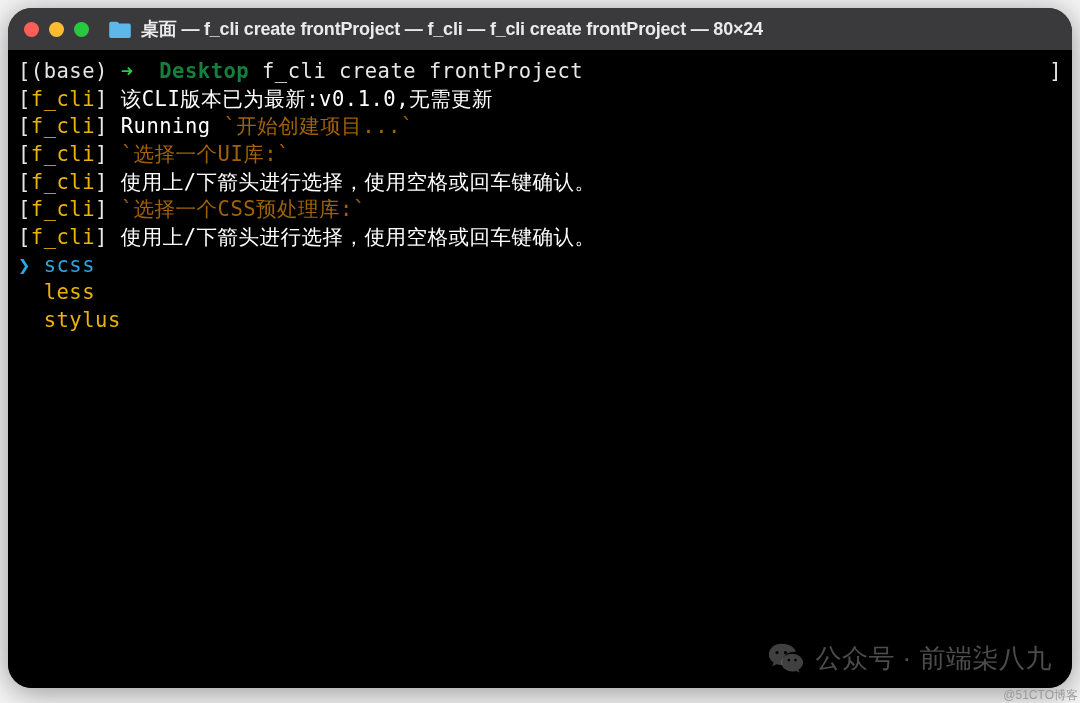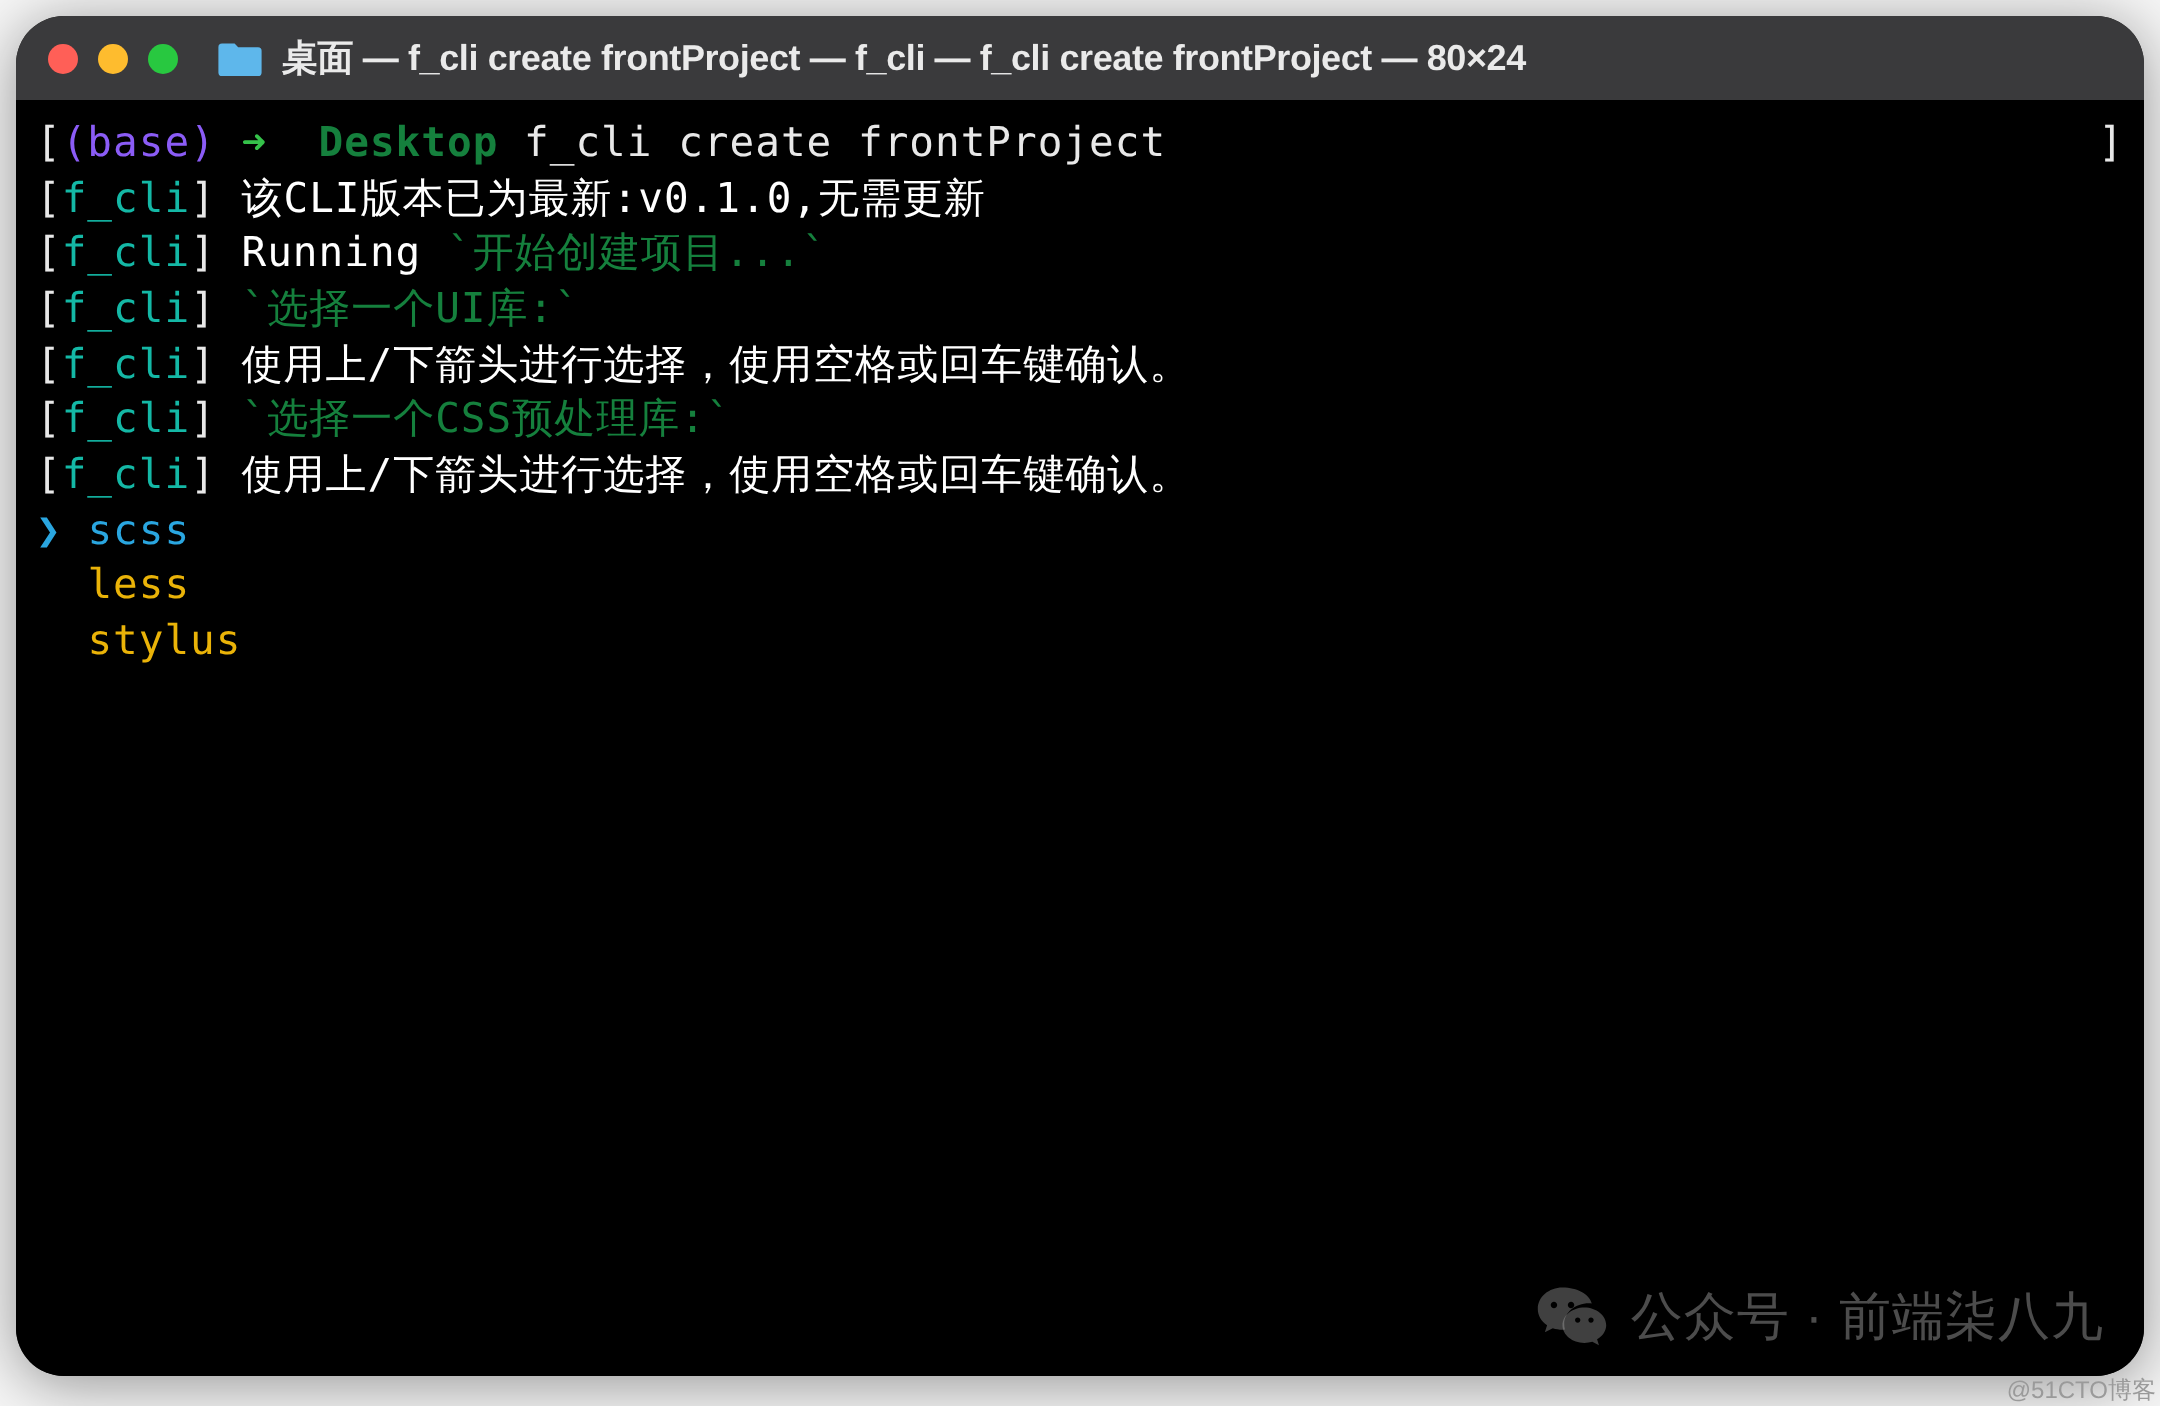--- a/index.html
+++ b/index.html
@@ -65,26 +65,26 @@
       padding: 8px 10px;
       font-size: 20.5px;
       line-height: 1.35;
       color: #e8e8e8;
       font-weight: 500;
       letter-spacing: 0.5px;
       position: relative;
     }
     .line { white-space: pre; }
     .bracket { color: #e8e8e8; }
-    .prompt-base { color: #8b5cf6; }
+    .prompt-base { color: #e5e5e5; }
     .prompt-arrow { color: #35c24a; }
     .prompt-cwd { color: #15803d; font-weight: 700; }
     .cmd { color: #e8e8e8; }
-    .tag { color: #14b8a6; }
-    .green-text { color: #15803d; text-align: right; }
+    .tag { color: #eab308; }
+    .green-text { color: #a16207; text-align: right; }
     .white-text { color: #ffffff; }
     .selector-arrow { color: #2aa6e0; font-weight: bold;}
     .option-selected { color: #2aa6e0; }
     .option { color: #eab308; }
     .right-bracket {
       position: absolute;
       top: 8px;
       right: 10px;
       color: #e8e8e8;
     }

